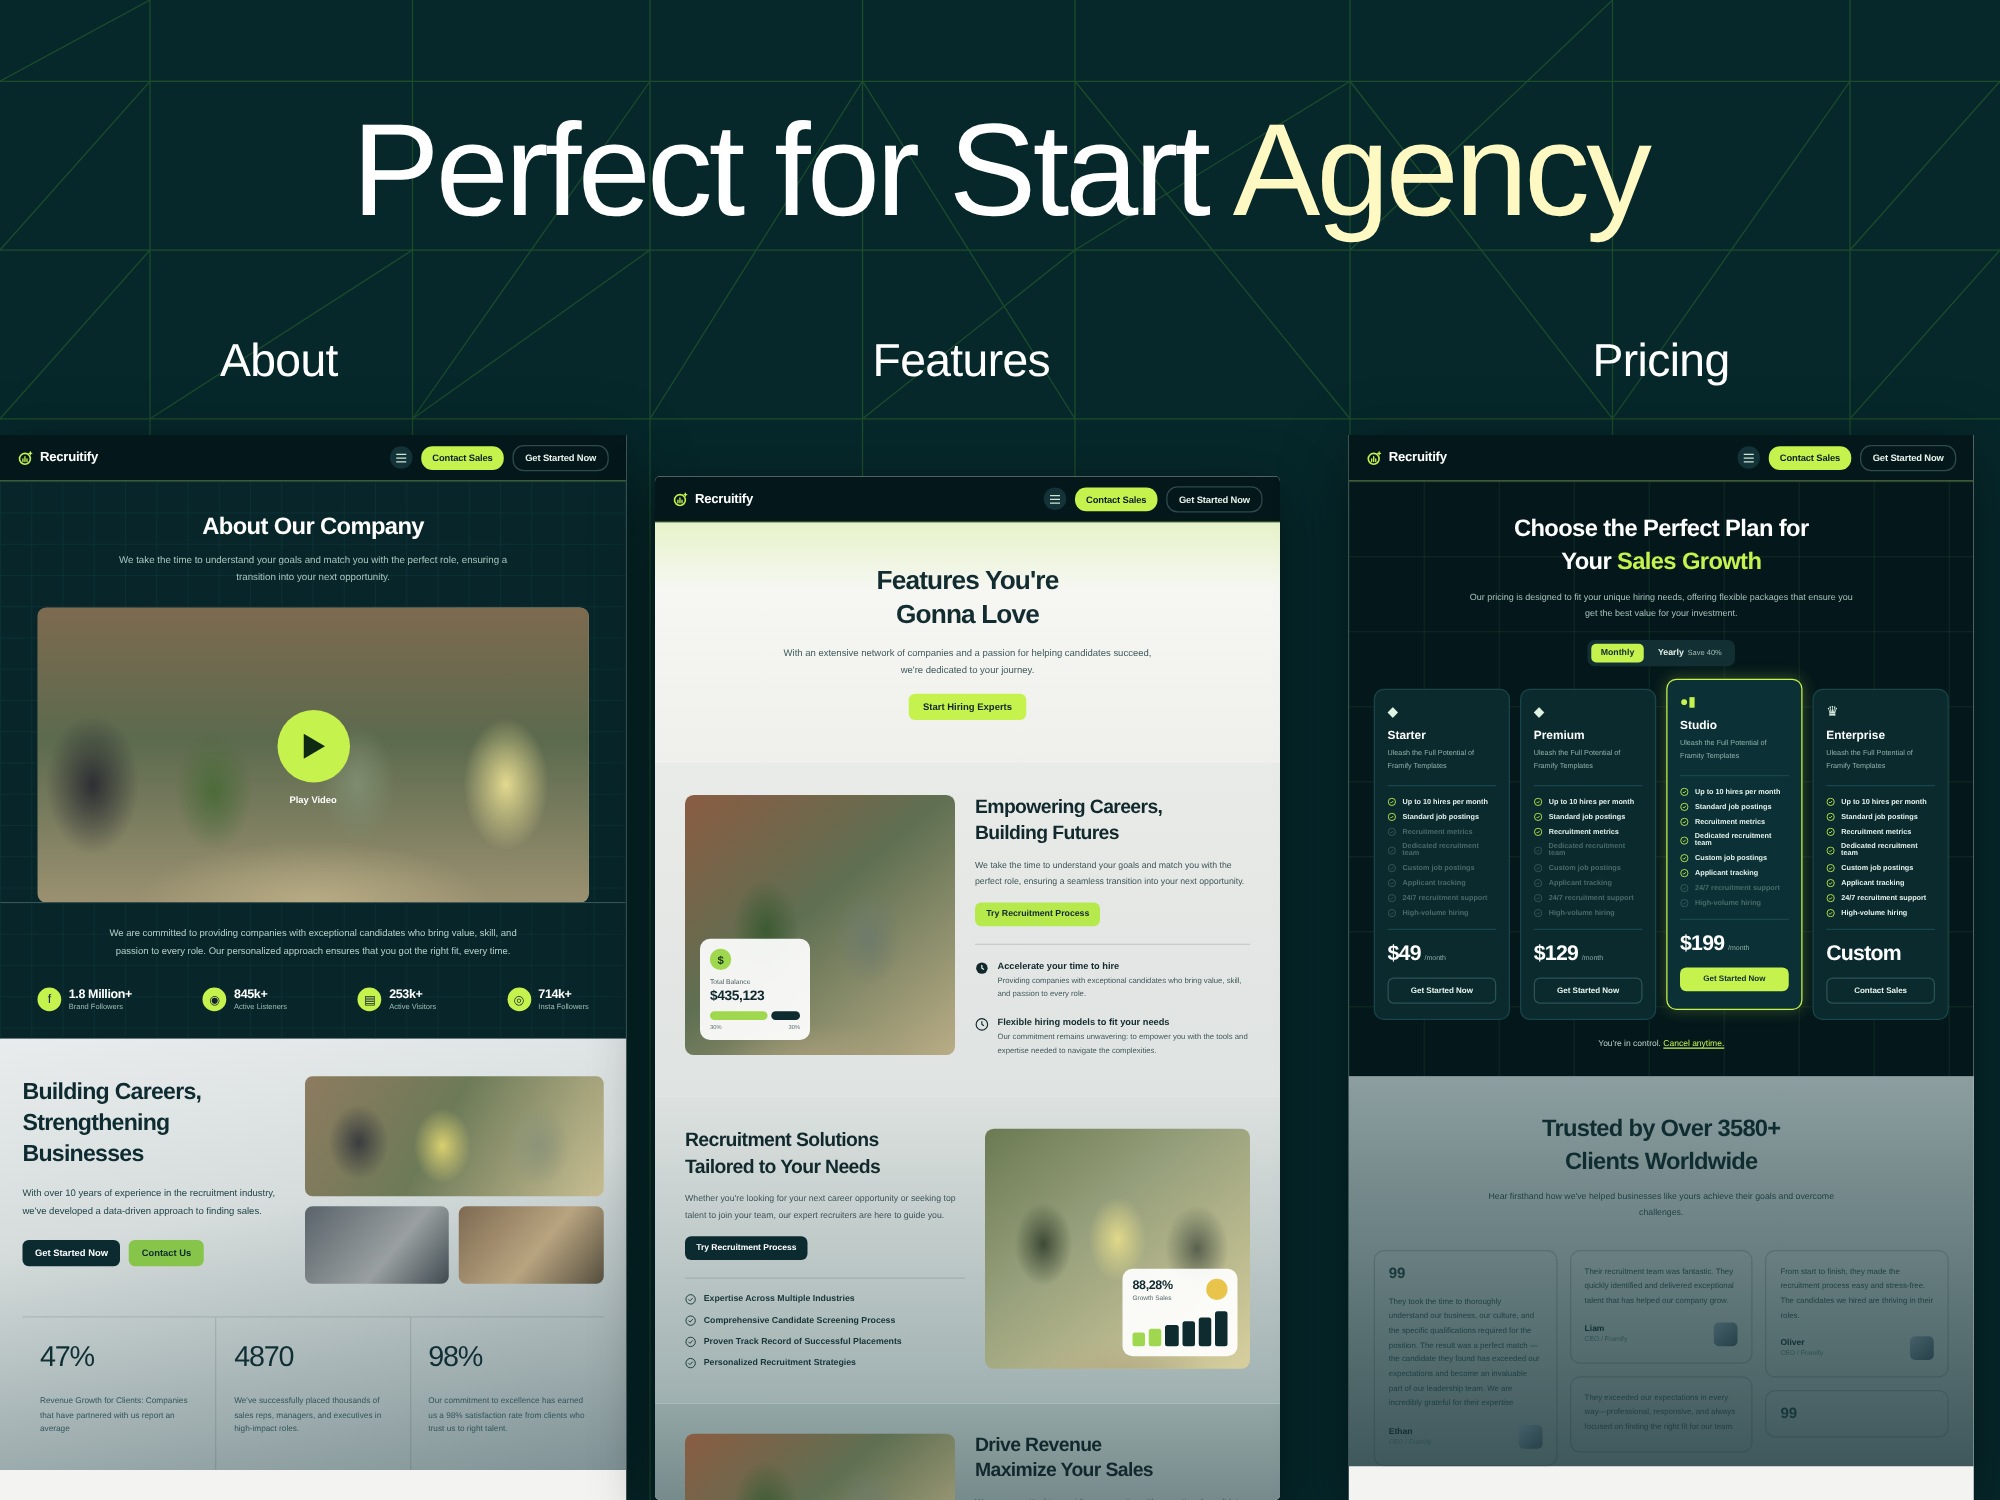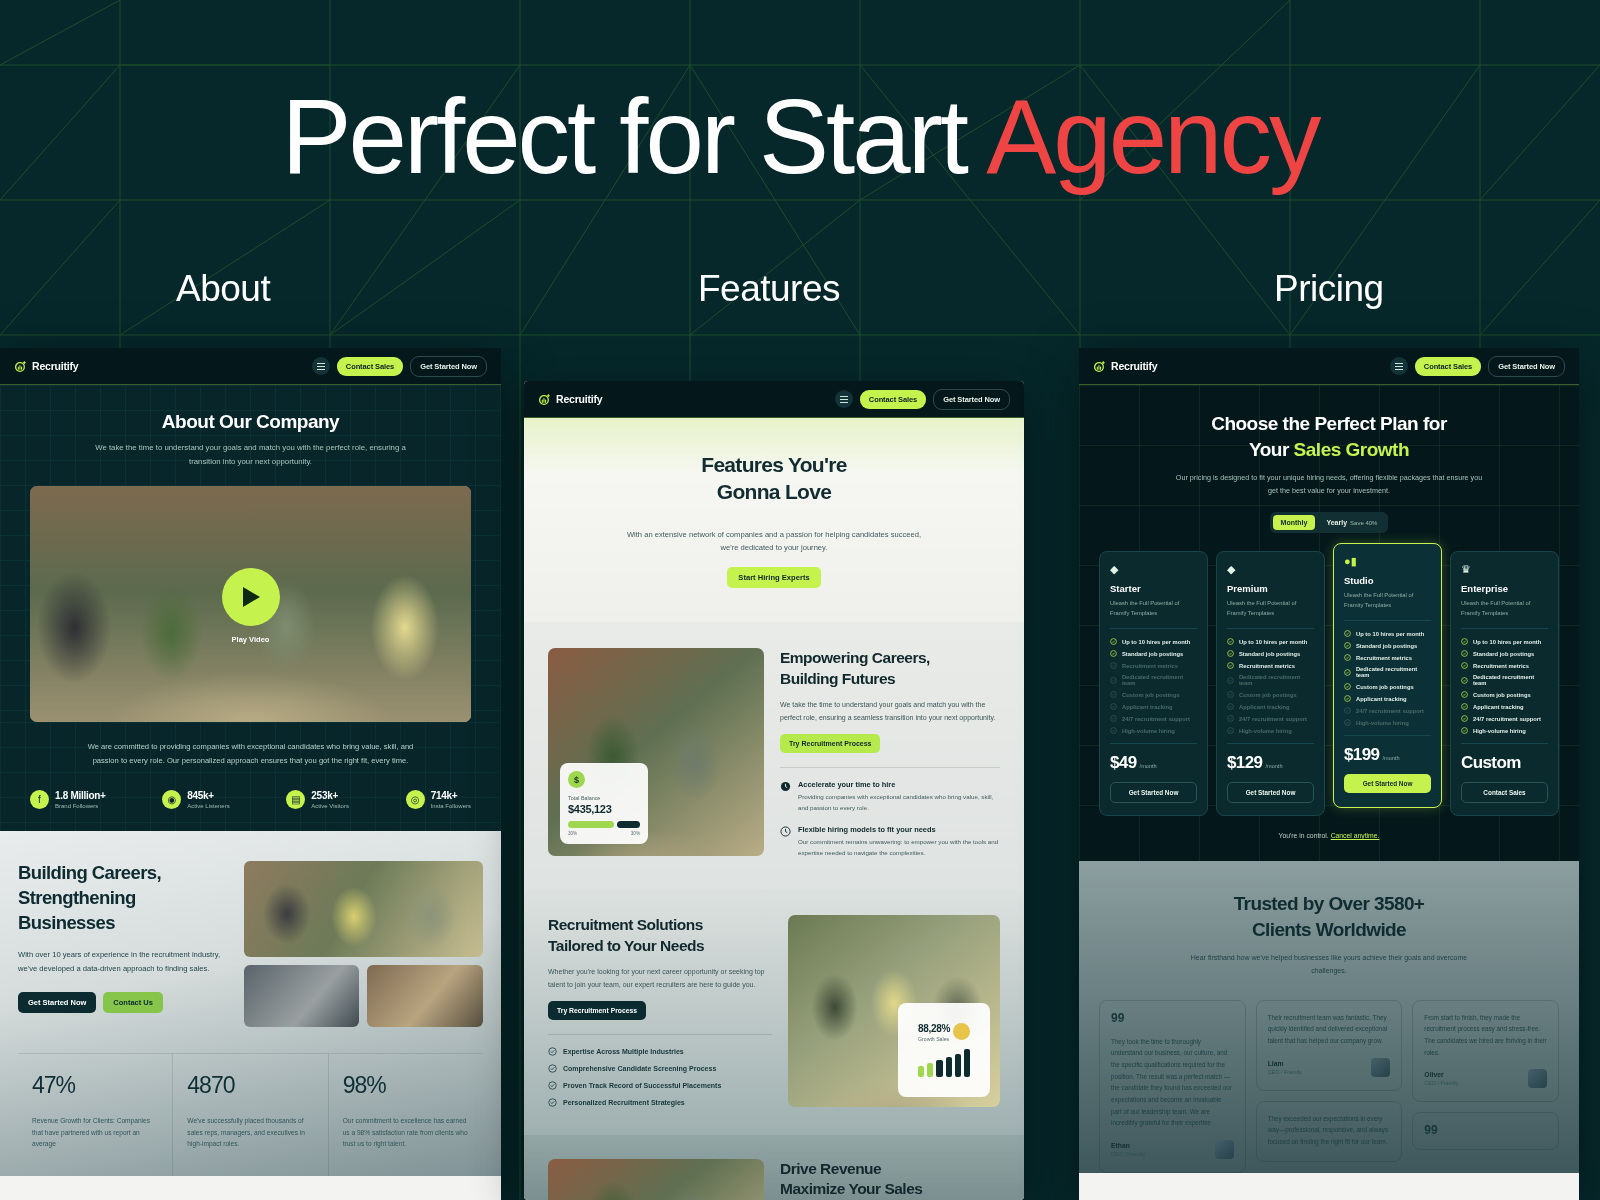--- a/index.html
+++ b/index.html
@@ -14,21 +14,21 @@
   
   #bg-grid { position: absolute; inset: 0; width: 1600px; height: 1200px; z-index: 0; }
 
   
   .hero-title {
     position: absolute; top: 82px; left: 0; width: 1600px;
     text-align: center; z-index: 3;
     font-size: 105px; line-height: 1.05; letter-spacing: -3px;
     font-weight: 400; color: #ffffff; white-space: nowrap;
   }
-  .hero-title .accent { color: #ef4444; }
+  .hero-title .accent { color: #fef9c3; }
 
   .sec-label {
     position: absolute; top: 268px; z-index: 3;
     font-size: 37px; color: #fff; font-weight: 400; letter-spacing: -0.5px;
   }
   #label-about    { left: 176px; }
   #label-features { left: 698px; }
   #label-pricing  { left: 1274px; }
 
   
@@ -150,21 +150,21 @@
   .al-stat:last-child { border-right: none; }
   .al-stat-v { font-size: 23px; color: #0f2f35; font-weight: 400; letter-spacing: -1px; }
   .al-stat-d { font-size: 6.6px; color: #31565a; line-height: 1.75; margin-top: 16px; }
 
   
   .feat-hero {
     background: linear-gradient(180deg,#e7f3c9 0%, #f6f7f3 28%, #efefec 100%);
     padding: 34px 20px 34px; text-align: center; position: relative;
   }
   .feat-h1 { font-size: 21px; color: #122c30; font-weight: 700; line-height: 1.28; letter-spacing: -0.7px; }
-  .feat-sub { font-size: 7.6px; color: #3f5a5d; line-height: 1.8; margin: 22px auto 0; max-width: 300px; }
+  .feat-sub { font-size: 7.6px; color: #3f5a5d; line-height: 1.8; margin: 10px auto 0; max-width: 300px; }
   .feat-cta { display: inline-block; margin-top: 12px; background: #c6f24e; color: #12292c;
               font-size: 7.6px; font-weight: 700; padding: 6px 11px; border-radius: 5px; }
 
   .feat-sec { background: linear-gradient(180deg,#e9ebe8,#dfe3e1); padding: 26px 24px 20px; display: flex; gap: 16px; }
   .feat-img-card { flex: 0 0 216px; height: 208px; border-radius: 7px; position: relative; overflow: hidden;
                    background: linear-gradient(140deg,#8a5c42,#5f6f52 45%,#b9ad86); }
   .feat-img-card .scene{position:absolute;inset:0;background:
       radial-gradient(ellipse 46px 70px at 30% 52%,#3c5a33 0,transparent 58%),
       radial-gradient(ellipse 44px 66px at 68% 55%,#6f7b6a 0,transparent 58%),
       radial-gradient(ellipse 120px 48px at 50% 104%,#a79c79 0,transparent 70%);}
@@ -197,21 +197,21 @@
   .btn-dark-sm { display:inline-block; background:#0c2b30; color:#fff; font-size:6.8px; font-weight:700;
                  padding:6px 9px; border-radius:5px; margin-top: 9px; }
   .feat-img-card2 { flex: 0 0 212px; height: 192px; border-radius: 7px; position: relative; overflow: hidden;
                     background: linear-gradient(140deg,#6b7a52,#97a07c 40%,#d8cf9e); }
   .feat-img-card2 .scene{position:absolute;inset:0;background:
       radial-gradient(ellipse 40px 58px at 22% 48%,#3e4a36 0,transparent 58%),
       radial-gradient(ellipse 40px 58px at 50% 46%,#e0d88a 0,transparent 58%),
       radial-gradient(ellipse 44px 60px at 80% 50%,#59624f 0,transparent 58%),
       radial-gradient(ellipse 110px 40px at 50% 102%,#b5ab85 0,transparent 70%);}
   .chart-card { position:absolute; right: 10px; bottom: 10px; width: 92px; background: rgba(255,255,255,.93);
-                border-radius: 8px; padding: 20px; }
+                border-radius: 8px; padding: 8px; }
   .chart-top { display:flex; align-items:flex-start; justify-content:space-between; }
   .chart-v { font-size: 10px; color: #0f2a2e; font-weight: 700; letter-spacing: -0.3px; }
   .chart-l { font-size: 5.2px; color: #53696c; margin-top: 2px; }
   .chart-av { width:17px; height:17px; border-radius:50%; background:#e8c44a; }
   .bars { display:flex; align-items:flex-end; gap:3px; height: 28px; margin-top: 7px; }
   .bars i { display:block; flex:1; border-radius: 2px; }
 
   .feat-sec3 { background: linear-gradient(180deg,#93a6a6,#5d7374); padding: 24px 24px 0; display:flex; gap:16px; }
 
   

